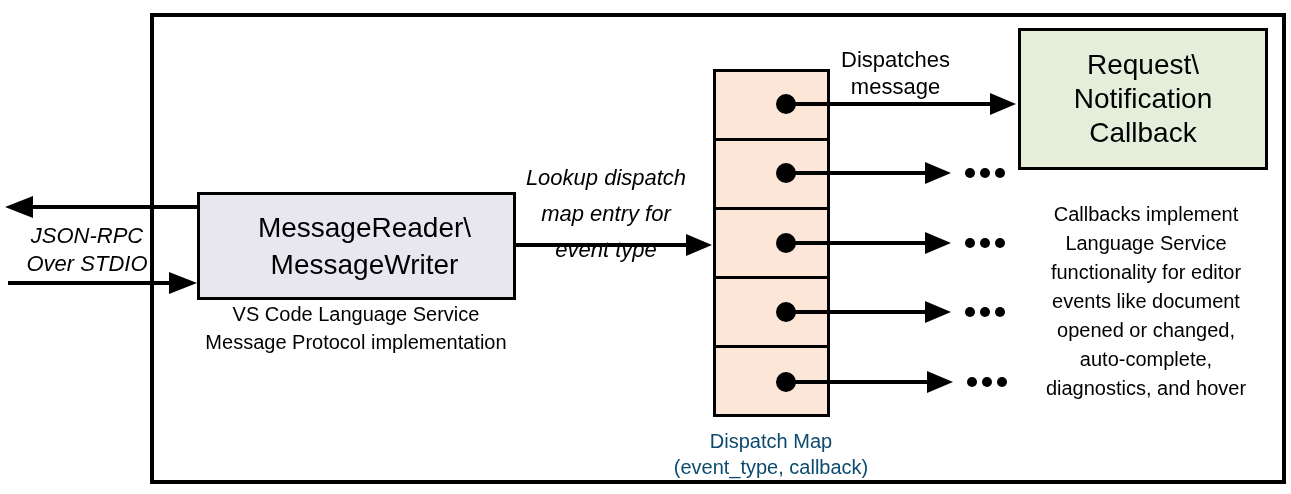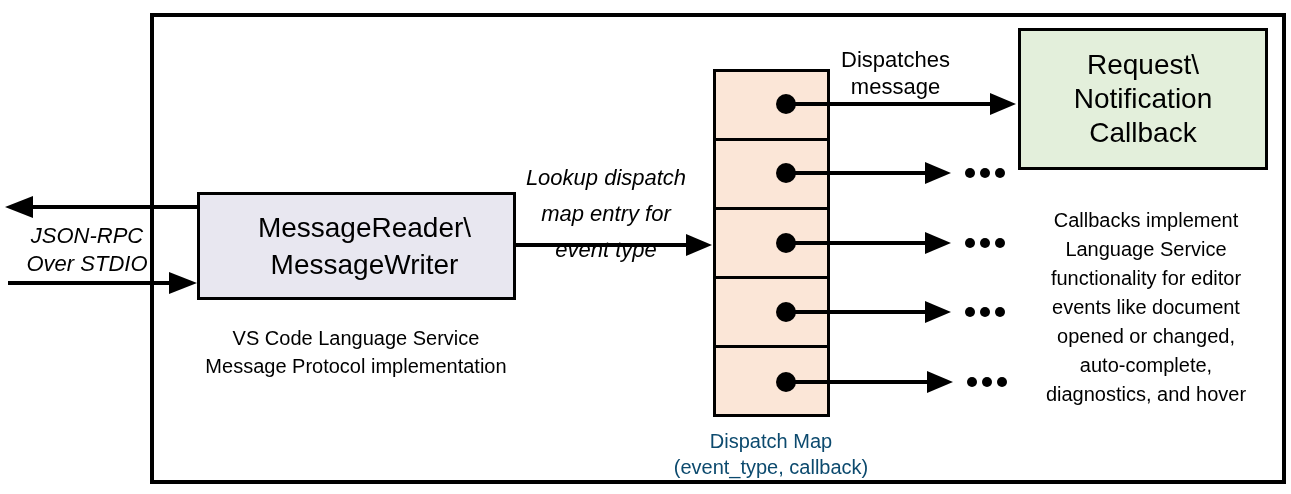--- a/index.html
+++ b/index.html
@@ -56,21 +56,21 @@
     align-items: center;
     justify-content: center;
     text-align: center;
     font-size: 28px;
     line-height: 37px;
     color: #000;
     padding-left: 16px;
   }
   .msg-caption {
     position: absolute;
-    left: 160px; top: 324px; width: 392px;
+    left: 160px; top: 300px; width: 392px;
     text-align: center;
     font-size: 20px;
     line-height: 28px;
     color: #000;
   }
   .lookup-label {
     position: absolute;
     left: 515px; top: 160px; width: 182px;
     text-align: center;
     font-style: italic;
@@ -118,21 +118,21 @@
     display: flex;
     align-items: center;
     justify-content: center;
     text-align: center;
     font-size: 28px;
     line-height: 34px;
     color: #000;
   }
   .callback-desc {
     position: absolute;
-    left: 1012px; top: 206px; width: 268px;
+    left: 1012px; top: 200px; width: 268px;
     text-align: center;
     font-size: 20px;
     line-height: 29px;
     color: #000;
   }
   .overlay {
     position: absolute;
     left: 0; top: 0;
     width: 1291px; height: 494px;
     pointer-events: none;

